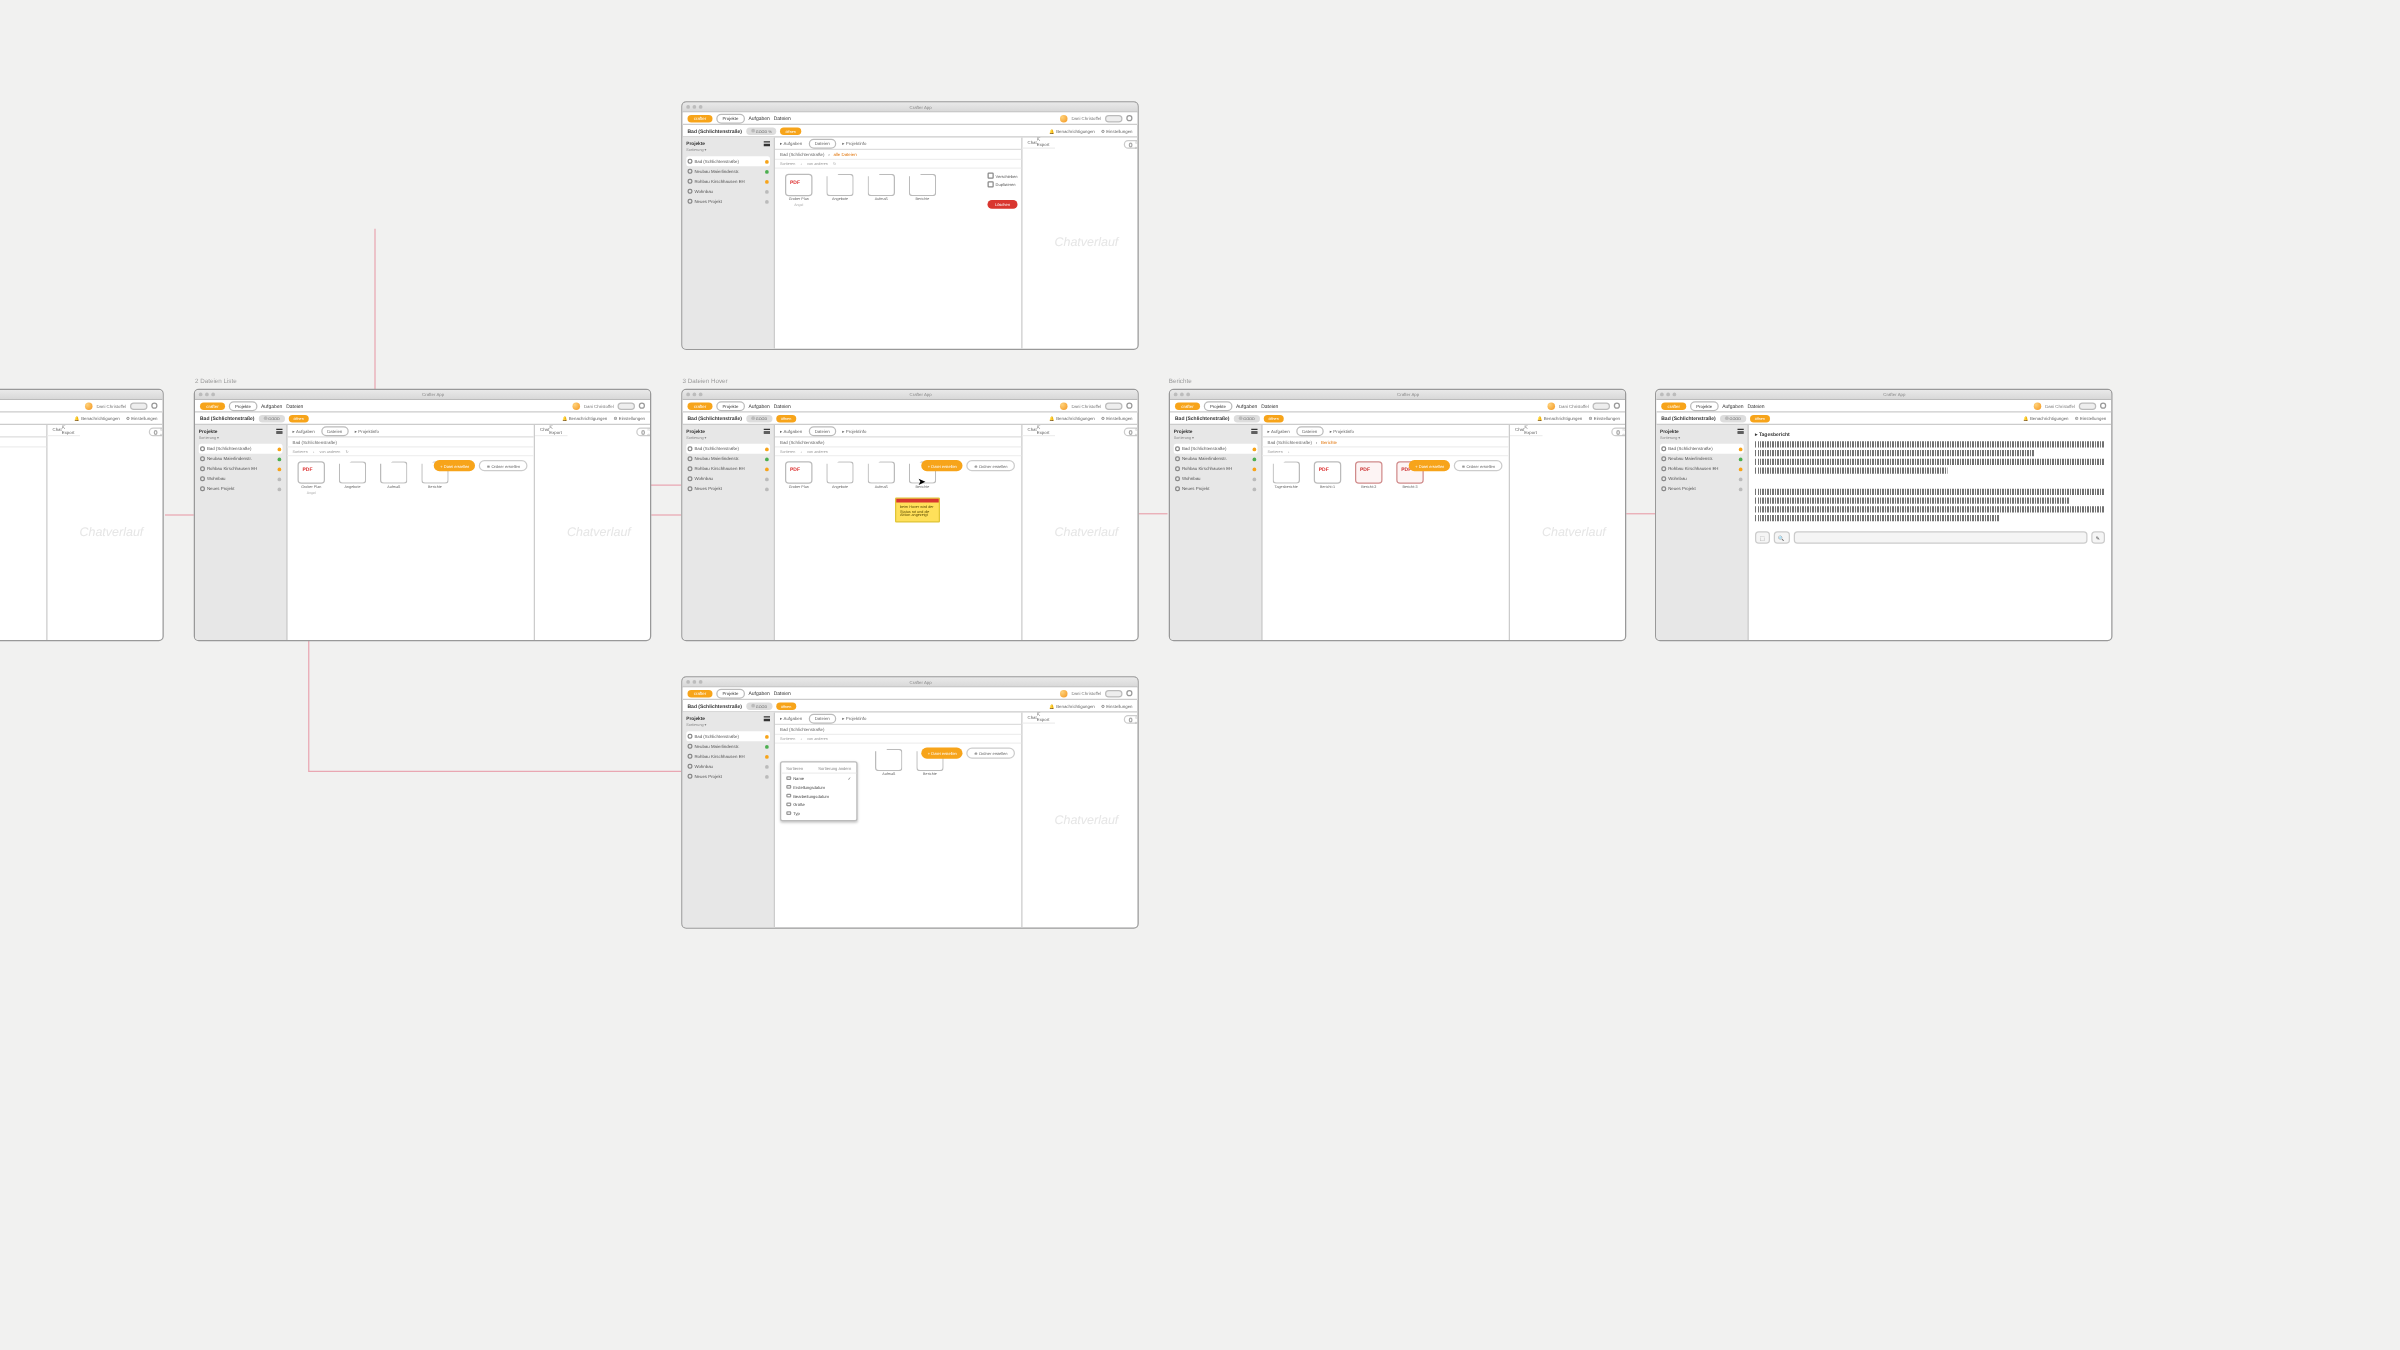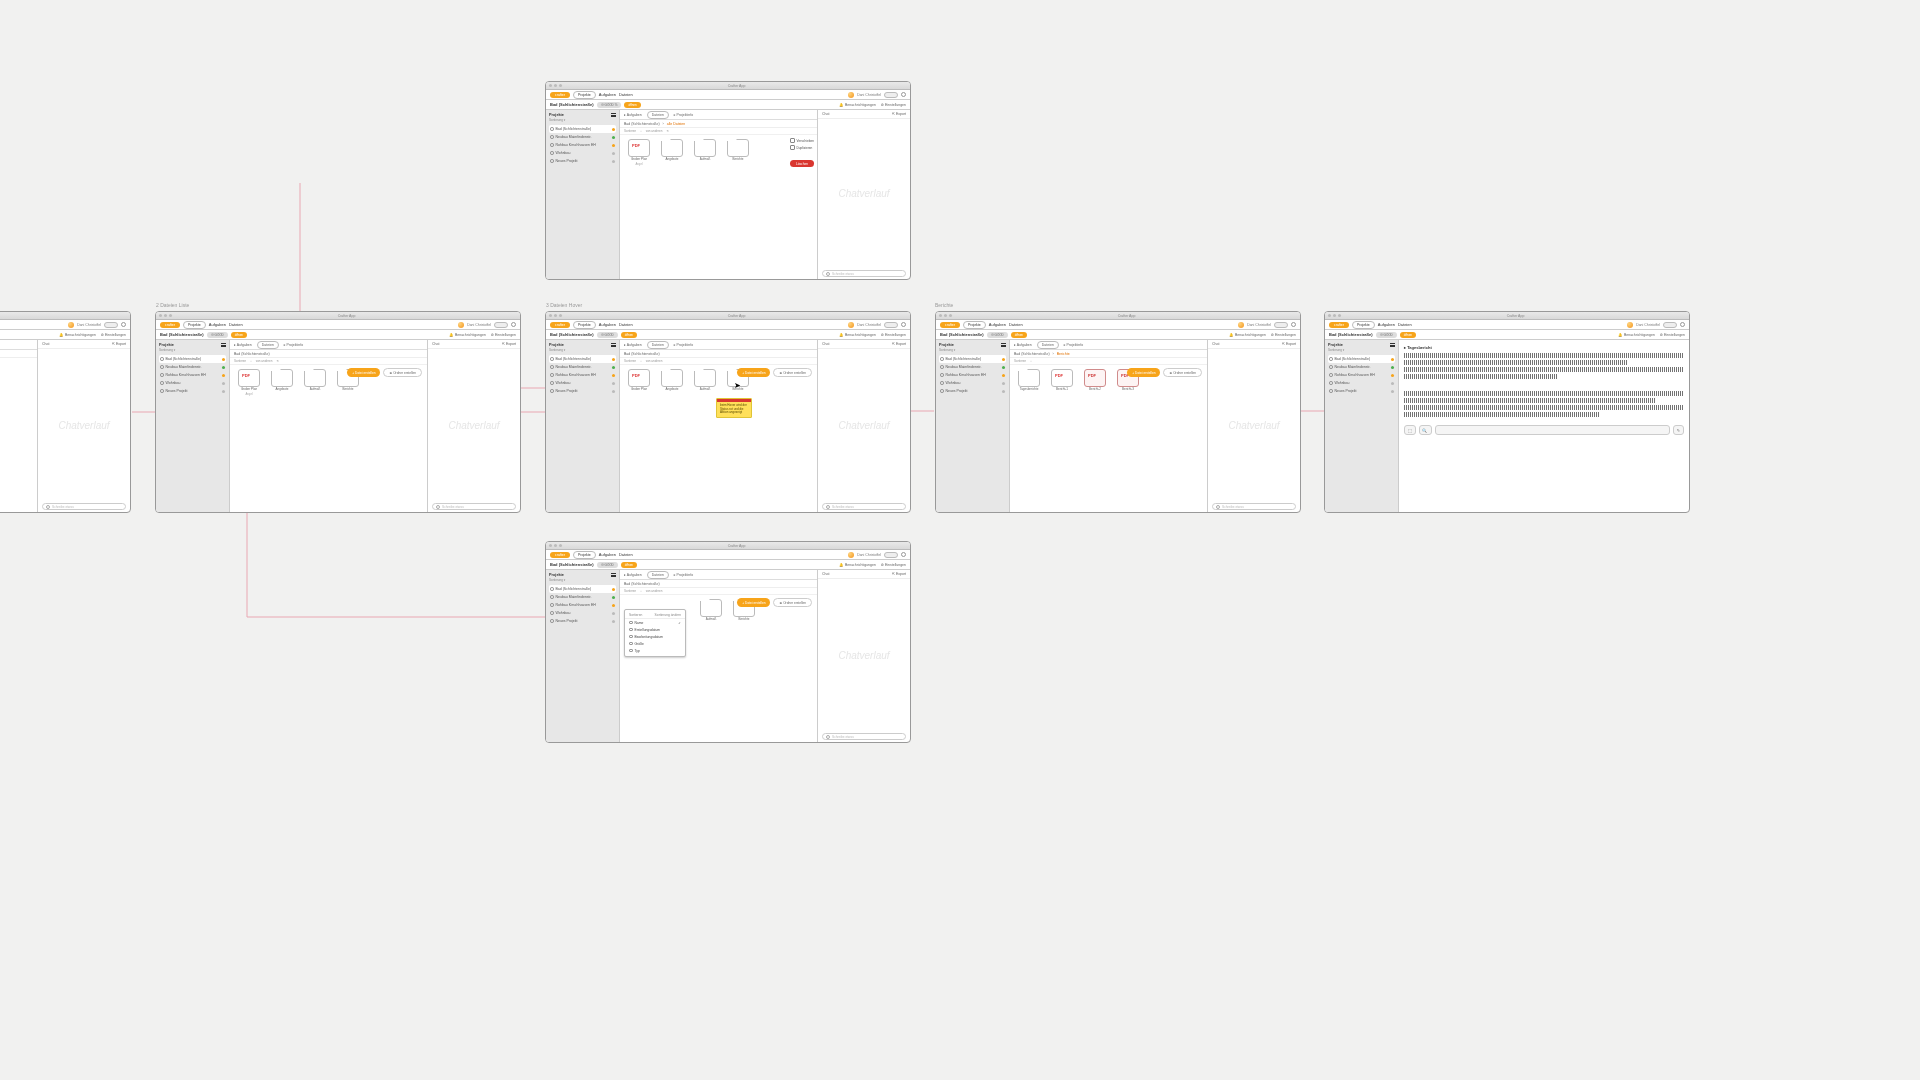--- a/index.html
+++ b/index.html
@@ -83,21 +83,21 @@
 .tip.red-head::before { content:""; position:absolute; top:0; left:0; right:0; height:3px; background:#d9362f; }
 
 
 .dropdown { position:absolute; top:14px; left:4px; width:62px; background:#fff; border:1px solid #bbb; border-radius:2px; padding:2px 0; font-size:3.3px; box-shadow:0 1px 2px rgba(0,0,0,.2); }
 .dropdown .dh { display:flex; justify-content:space-between; padding:1px 4px; color:#888; border-bottom:1px solid #eee; }
 .dropdown .di { display:flex; align-items:center; gap:2px; padding:1.5px 4px; color:#444; }
 .dropdown .di .cb { width:3.5px; height:3.5px; border:1px solid #999; border-radius:1px; }
 .dropdown .di.chk::after { content:"✓"; margin-left:auto; color:#333; }
 
 
-.chatcol { width:92px; display:flex; flex-direction:column;text-align:right; }
+.chatcol { width:92px; display:flex; flex-direction:row; }
 .chatcol .chead { height:9px; display:flex; align-items:center; justify-content:space-between; padding:0 4px; font-size:3.5px; color:#666; border-bottom:1px solid #eee; }
 .chatcol .chead .exp::before { content:"⇱ "; }
 .chatcol .cbody { flex:1; display:flex; align-items:center; justify-content:center; color:#e6e6e6; font-size:10px; font-style:italic; }
 .chatcol .cin { height:11px; padding:2px 4px; }
 .chatcol .cin .ci { height:100%; border:1px solid #ccc; border-radius:6px; display:flex; align-items:center; padding:0 3px; gap:2px; }
 .chatcol .cin .ci .mag { width:4px; height:4px; border:1px solid #aaa; border-radius:50%; }
 .chatcol .cin .ci .ph { font-size:3.2px; color:#bbb; }
 
 
 .docview { flex:1; padding:5px; }

